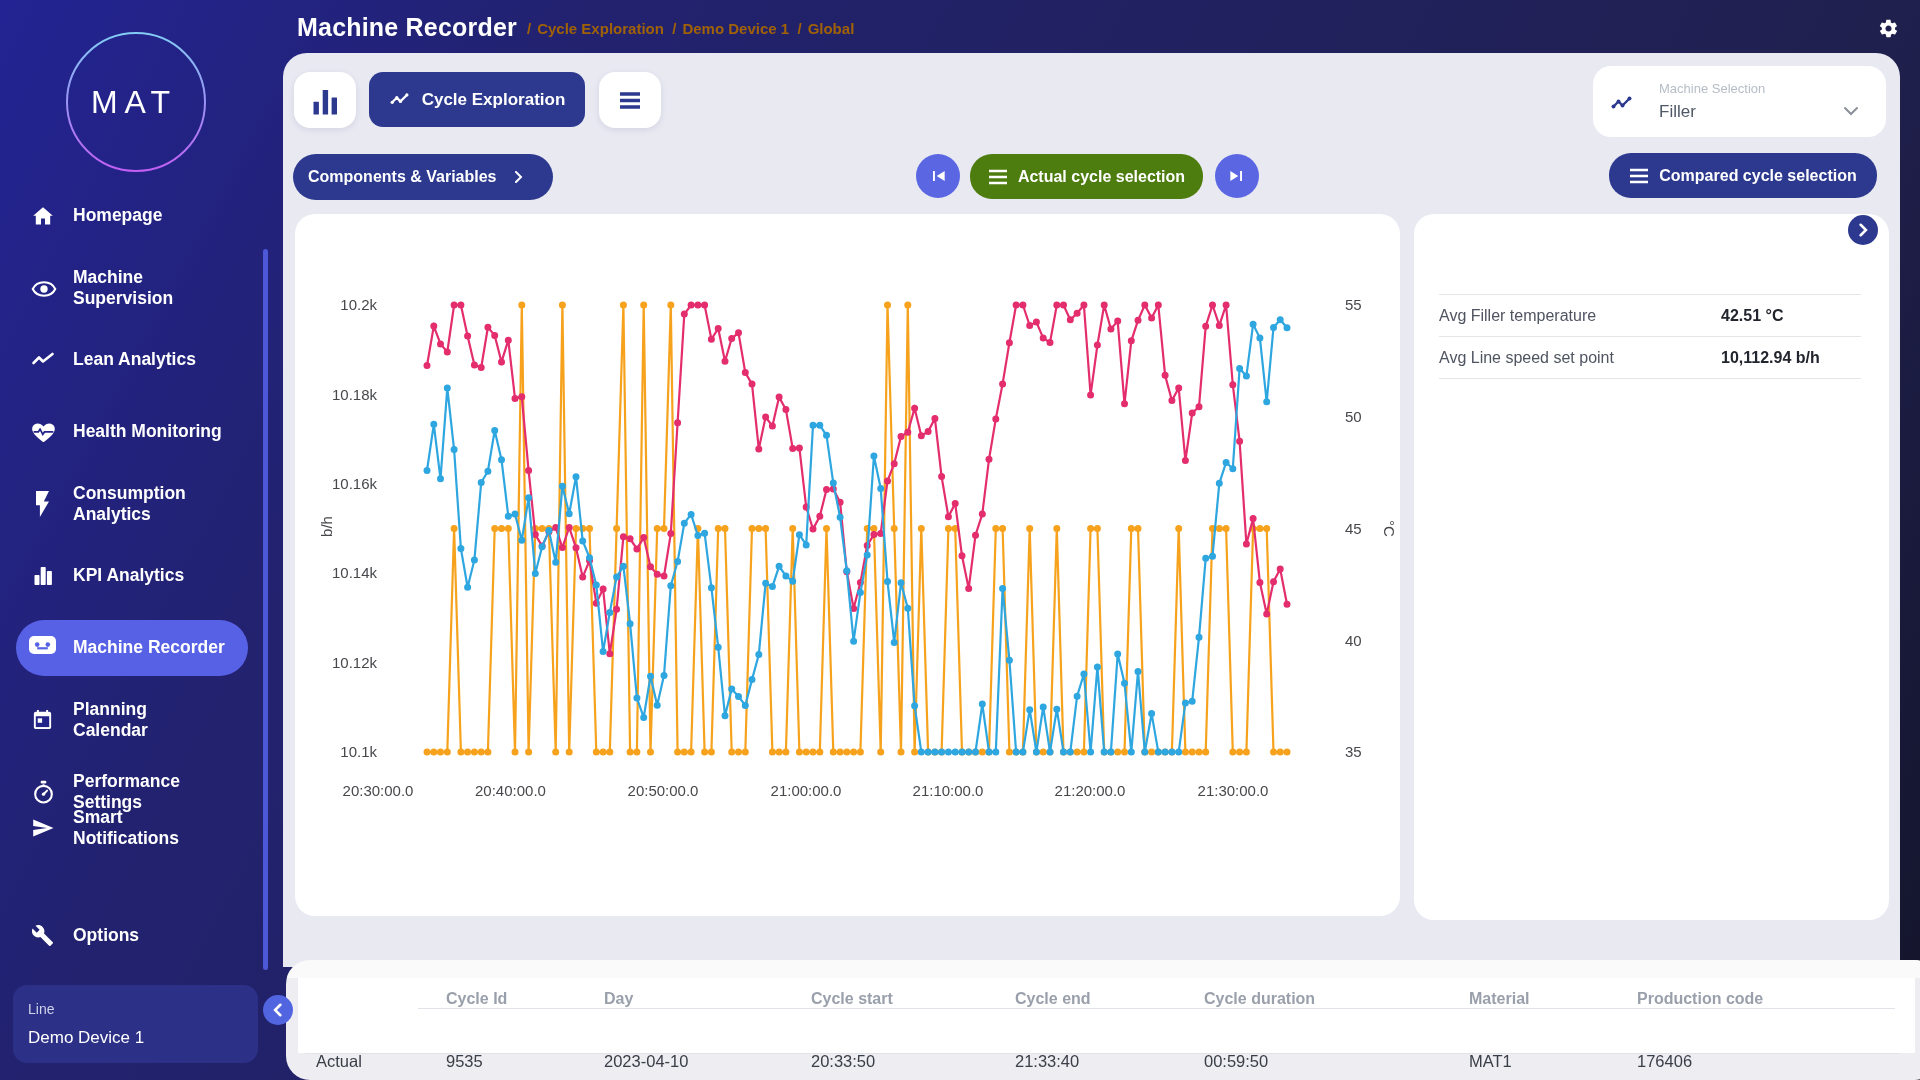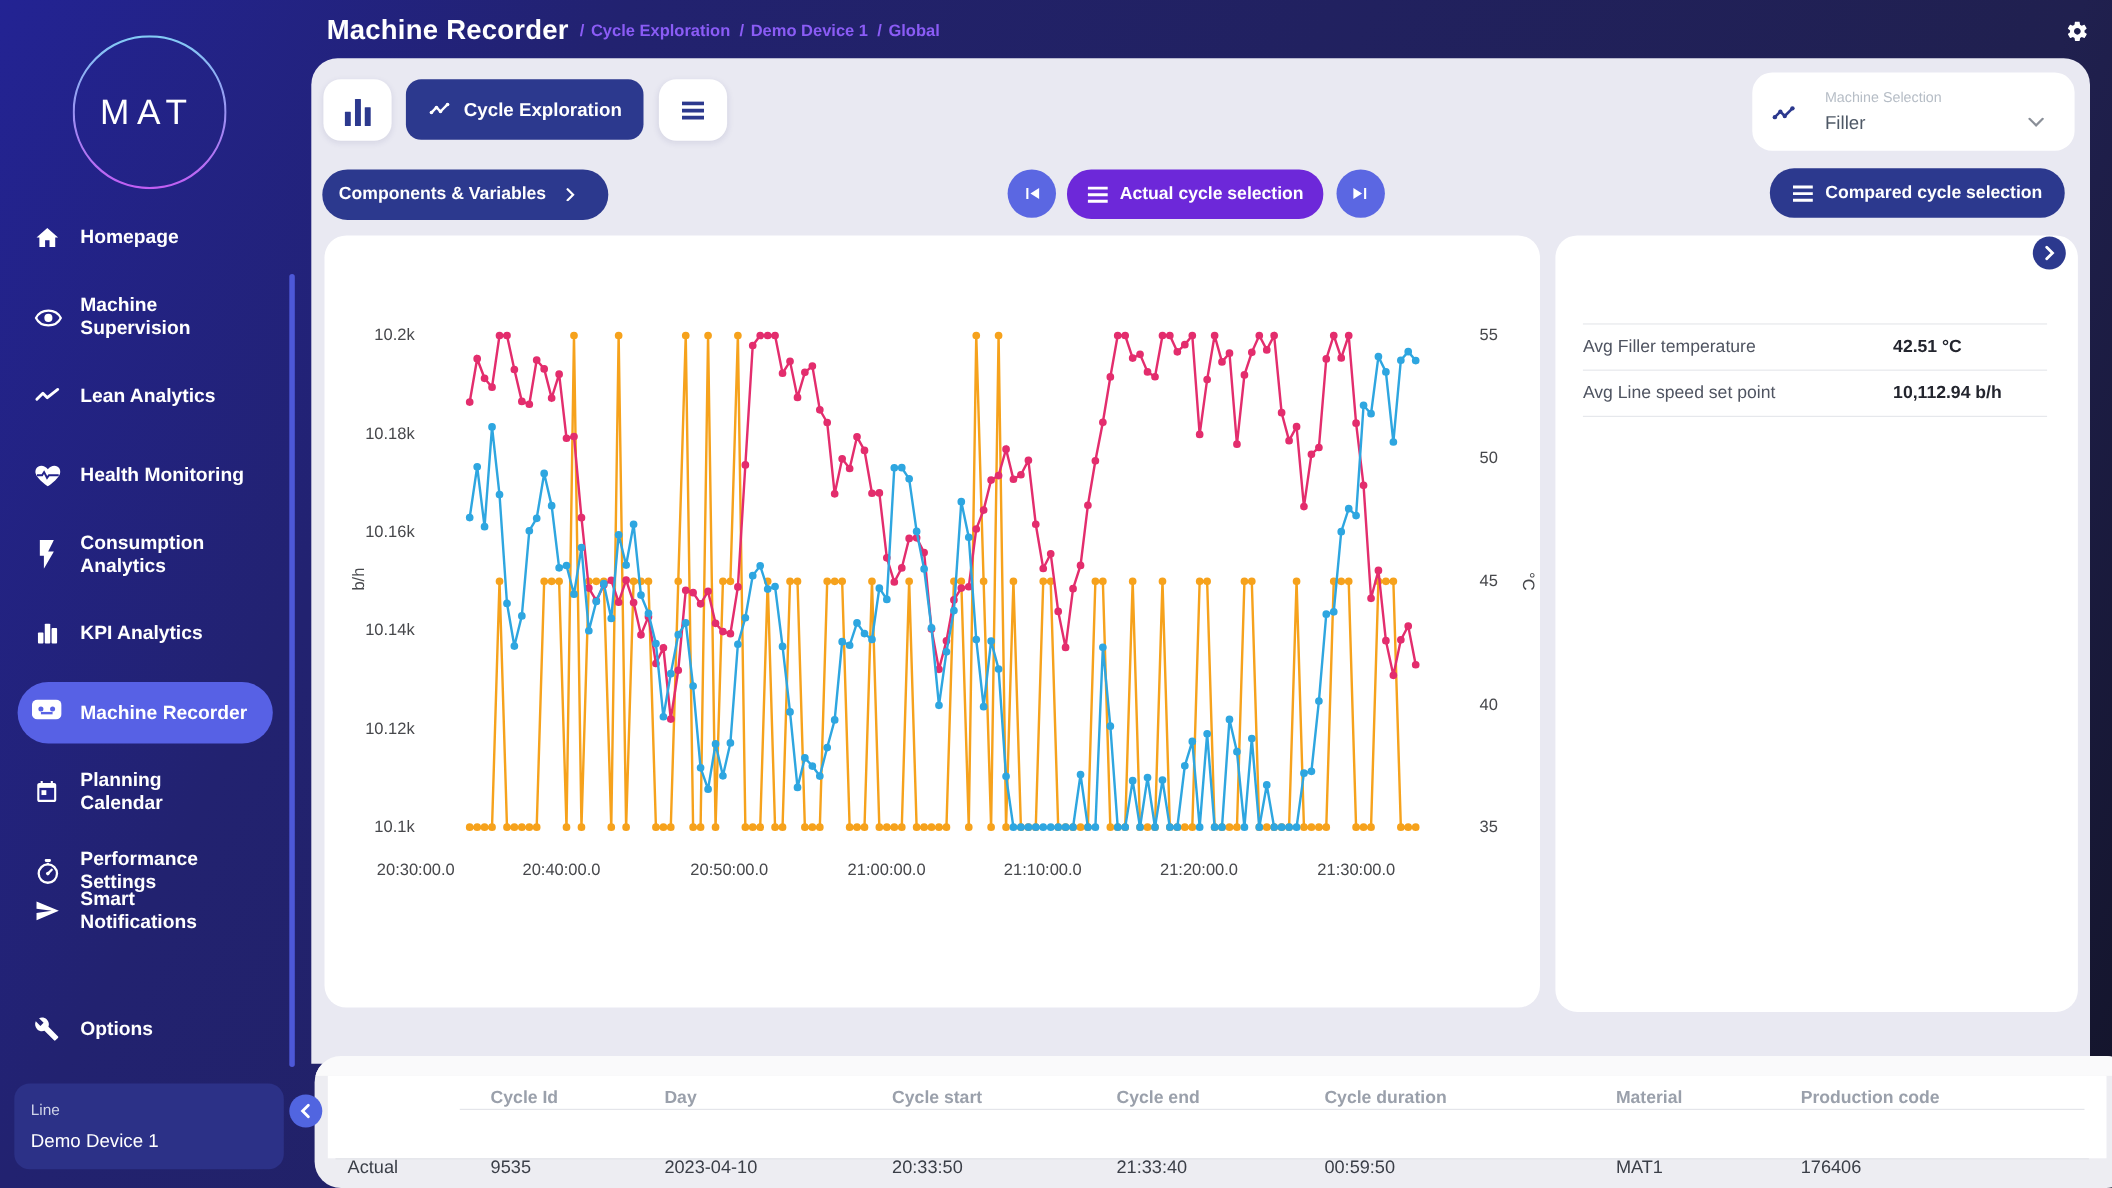--- a/index.html
+++ b/index.html
@@ -5,39 +5,39 @@
 * { margin:0; padding:0; box-sizing:border-box; }
 html,body { width:1920px; height:1080px; overflow:hidden; font-family:"Liberation Sans", sans-serif; }
 body { background:linear-gradient(118deg,#232393 0%,#222270 23%,#20204f 76%,#131429 100%); position:relative; }
 .abs { position:absolute; }
 
 
 #main { left:283px; top:53px; width:1617px; height:914px; background:#e9e9f2; border-radius:24px 24px 0 0; }
 
 
 #hdr-title { left:297px; top:13px; color:#fff; font-size:25px; font-weight:bold; letter-spacing:.2px; }
-#hdr-bc { left:527px; top:20px; color:#8b5cf6; font-size:15px; font-weight:bold; }
+#hdr-bc { left:527px; top:20px; color:#a16207; font-size:15px; font-weight:bold; }
 #hdr-bc span { margin-right:6px; }
 
 
 .wbtn { background:#fff; border-radius:16px; box-shadow:0 2px 6px rgba(40,40,110,.10); }
 #btn-bars { left:294px; top:72px; width:62px; height:56px; }
 #btn-ce { left:369px; top:72px; width:216px; height:55px; background:#2c398e; border-radius:14px; color:#fff; font-size:17px; font-weight:bold; display:flex; align-items:center; justify-content:center; gap:11px; }
 #btn-menu { left:599px; top:72px; width:62px; height:56px; }
 #card-ms { left:1593px; top:66px; width:293px; height:71px; background:#fff; border-radius:18px; }
 #card-ms .lbl { position:absolute; left:66px; top:15px; font-size:13px; color:#b6bdc6; }
 #card-ms .val { position:absolute; left:66px; top:36px; font-size:17px; color:#4e5866; }
 
 
 .pill { background:#2c398e; border-radius:23px; color:#fff; font-weight:bold; display:flex; align-items:center; justify-content:center; }
 #btn-cv { left:293px; top:154px; width:260px; height:46px; font-size:16px; gap:16px; justify-content:flex-start; padding-left:15px; }
 #circ-prev { left:916px; top:154px; }
 #circ-next { left:1215px; top:154px; }
 .circ44 { width:44px; height:44px; border-radius:50%; background:#5b67e2; display:flex; align-items:center; justify-content:center; }
-#btn-acs { left:970px; top:154px; width:233px; height:45px; font-size:16px; gap:10px; background:#6d28d9; border-radius:22px; }
+#btn-acs { left:970px; top:154px; width:233px; height:45px; font-size:16px; gap:10px; background:#4d7c0f; border-radius:22px; }
 #btn-ccs { left:1609px; top:153px; width:268px; height:45px; font-size:16px; gap:10px; border-radius:22px; }
 
 
 #chart-card { left:295px; top:214px; width:1105px; height:702px; background:#fff; border-radius:20px; }
 #right-card { left:1414px; top:214px; width:475px; height:706px; background:#fff; border-radius:20px; }
 #right-circ { left:1848px; top:215px; width:30px; height:30px; border-radius:50%; background:#2c398e; display:flex; align-items:center; justify-content:center; }
 
 
 #rt { position:absolute; left:25px; top:80px; width:422px; font-size:16px; }
 #rt div.hd { color:#9aa0ab !important; font-weight:bold; }

